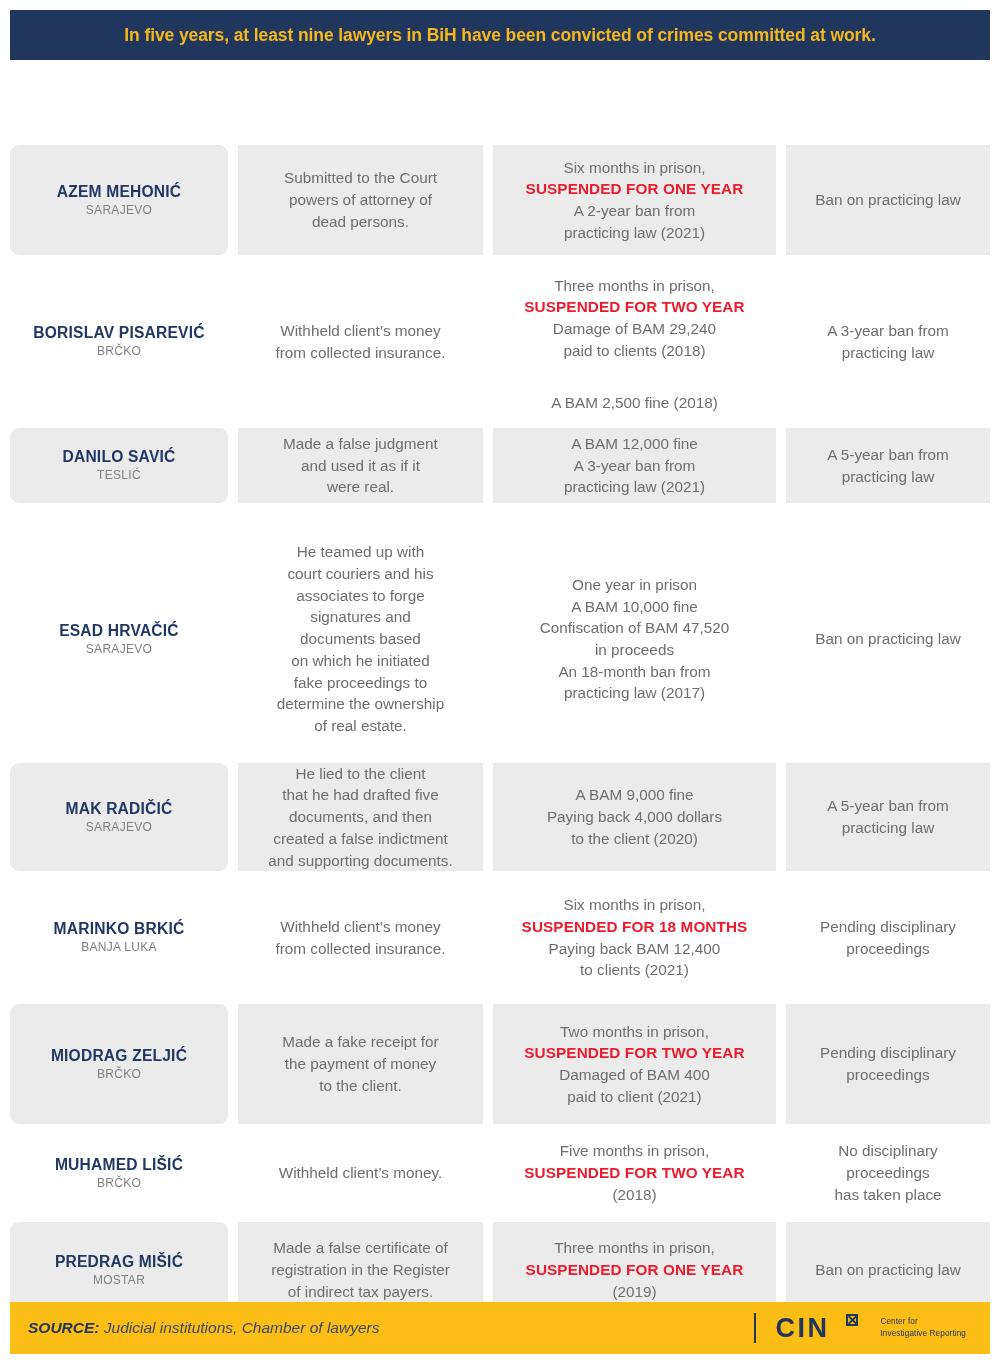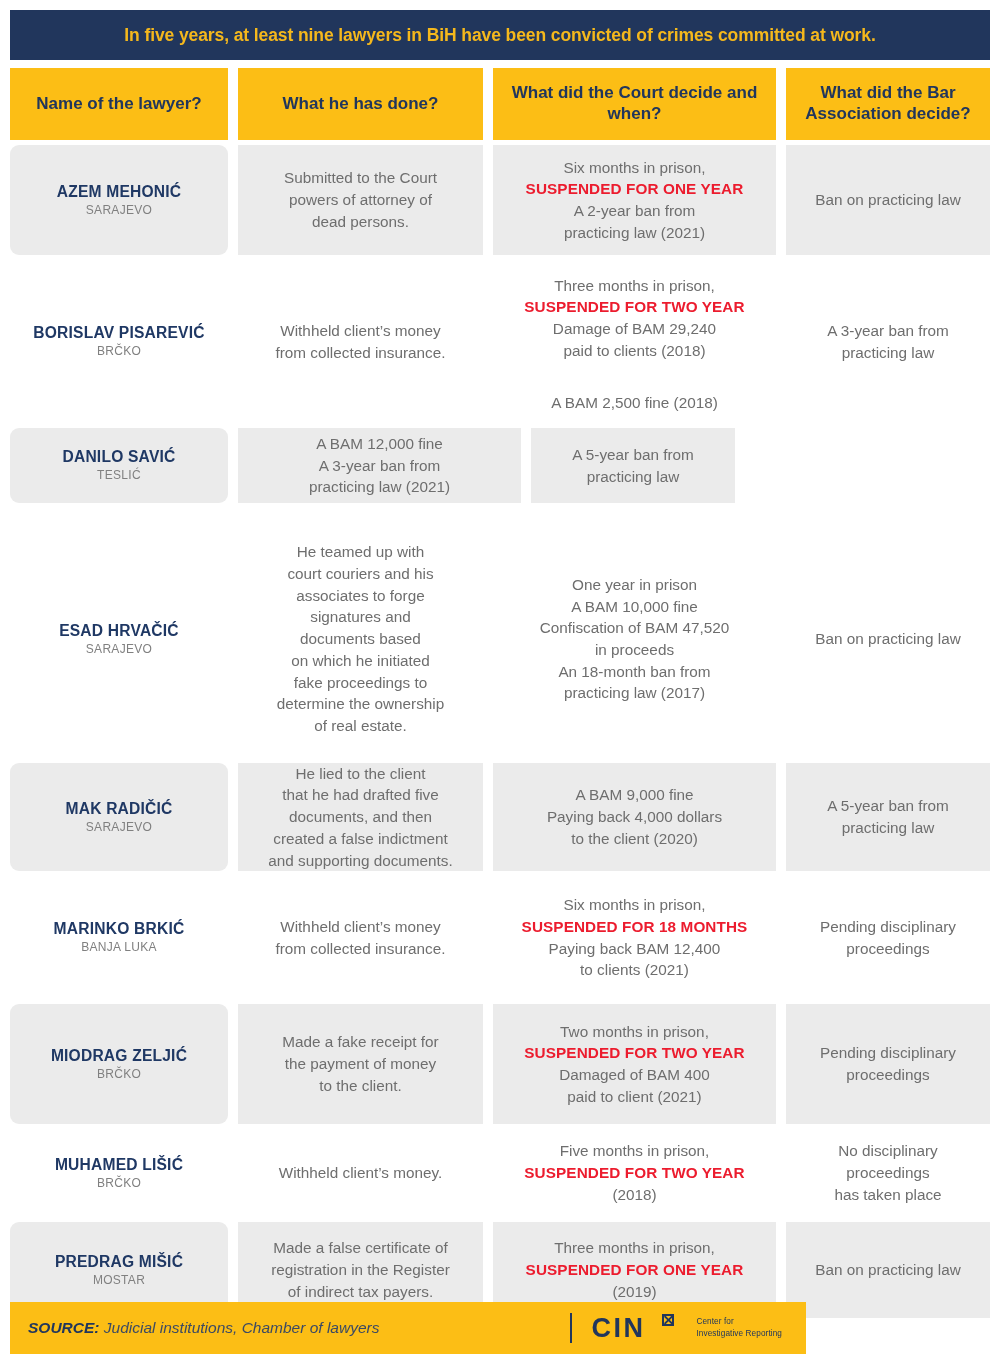--- a/index.html
+++ b/index.html
@@ -118,21 +118,21 @@
     flex-direction: column;
     gap: 4px;
   }
   .split-col .cell { flex: 1 1 auto; }
 
   
   .footer-bar {
     position: absolute;
     left: 10px;
     top: 1302px;
-    width: 796px;
+    width: 980px;
     height: 52px;
     background: #fcbe15;
     display: flex;
     align-items: center;
     justify-content: space-between;
     padding: 0 18px;
   }
   .source-text {
     color: #21365c;
     font-size: 15.5px;
@@ -187,26 +187,20 @@
 </style>
 </head>
 <body>
 
 <div class="infographic">
 
   <div class="title-banner">
     <div class="title-text">In five years, at least nine lawyers in BiH have been convicted of crimes committed at work.</div>
   </div>
 
-  <div class="header-row">
-    <div class="col-head c1">Name of the lawyer?</div>
-    <div class="col-head c2">What he has done?</div>
-    <div class="col-head c3">What did the Court decide and when?</div>
-    <div class="col-head c4">What did the Bar Association decide?</div>
-  </div>
 
   <div class="table-body" id="table-body">
       <div class="data-row" style="height:110px; margin-bottom:4px;">
         <div class="cell name-cell shade c1">
           <span class="lawyer-name">AZEM MEHONIĆ</span>
           <span class="lawyer-city">SARAJEVO</span>
         </div>
         <div class="cell shade c2">
           <span class="line">Submitted to the Court</span>
           <span class="line">powers of attorney of</span>
@@ -246,20 +240,25 @@
         </div>
         <div class="cell plain c4">
           <span class="line">A 3-year ban from</span>
           <span class="line">practicing law</span>
         </div>
       </div>
       <div class="data-row" style="height:75px; margin-bottom:16px;">
         <div class="cell name-cell shade c1">
           <span class="lawyer-name">DANILO SAVIĆ</span>
           <span class="lawyer-city">TESLIĆ</span>
+        </div>
+        <div class="cell shade c2">
+          <span class="line">Made a false judgment</span>
+          <span class="line">and used it as if it</span>
+          <span class="line">were real.</span>
         </div>
         <div class="cell shade c3">
           <span class="line">A BAM 12,000 fine</span>
           <span class="line">A 3-year ban from</span>
           <span class="line">practicing law (2021)</span>
         </div>
         <div class="cell shade c4">
           <span class="line">A 5-year ban from</span>
           <span class="line">practicing law</span>
         </div>

